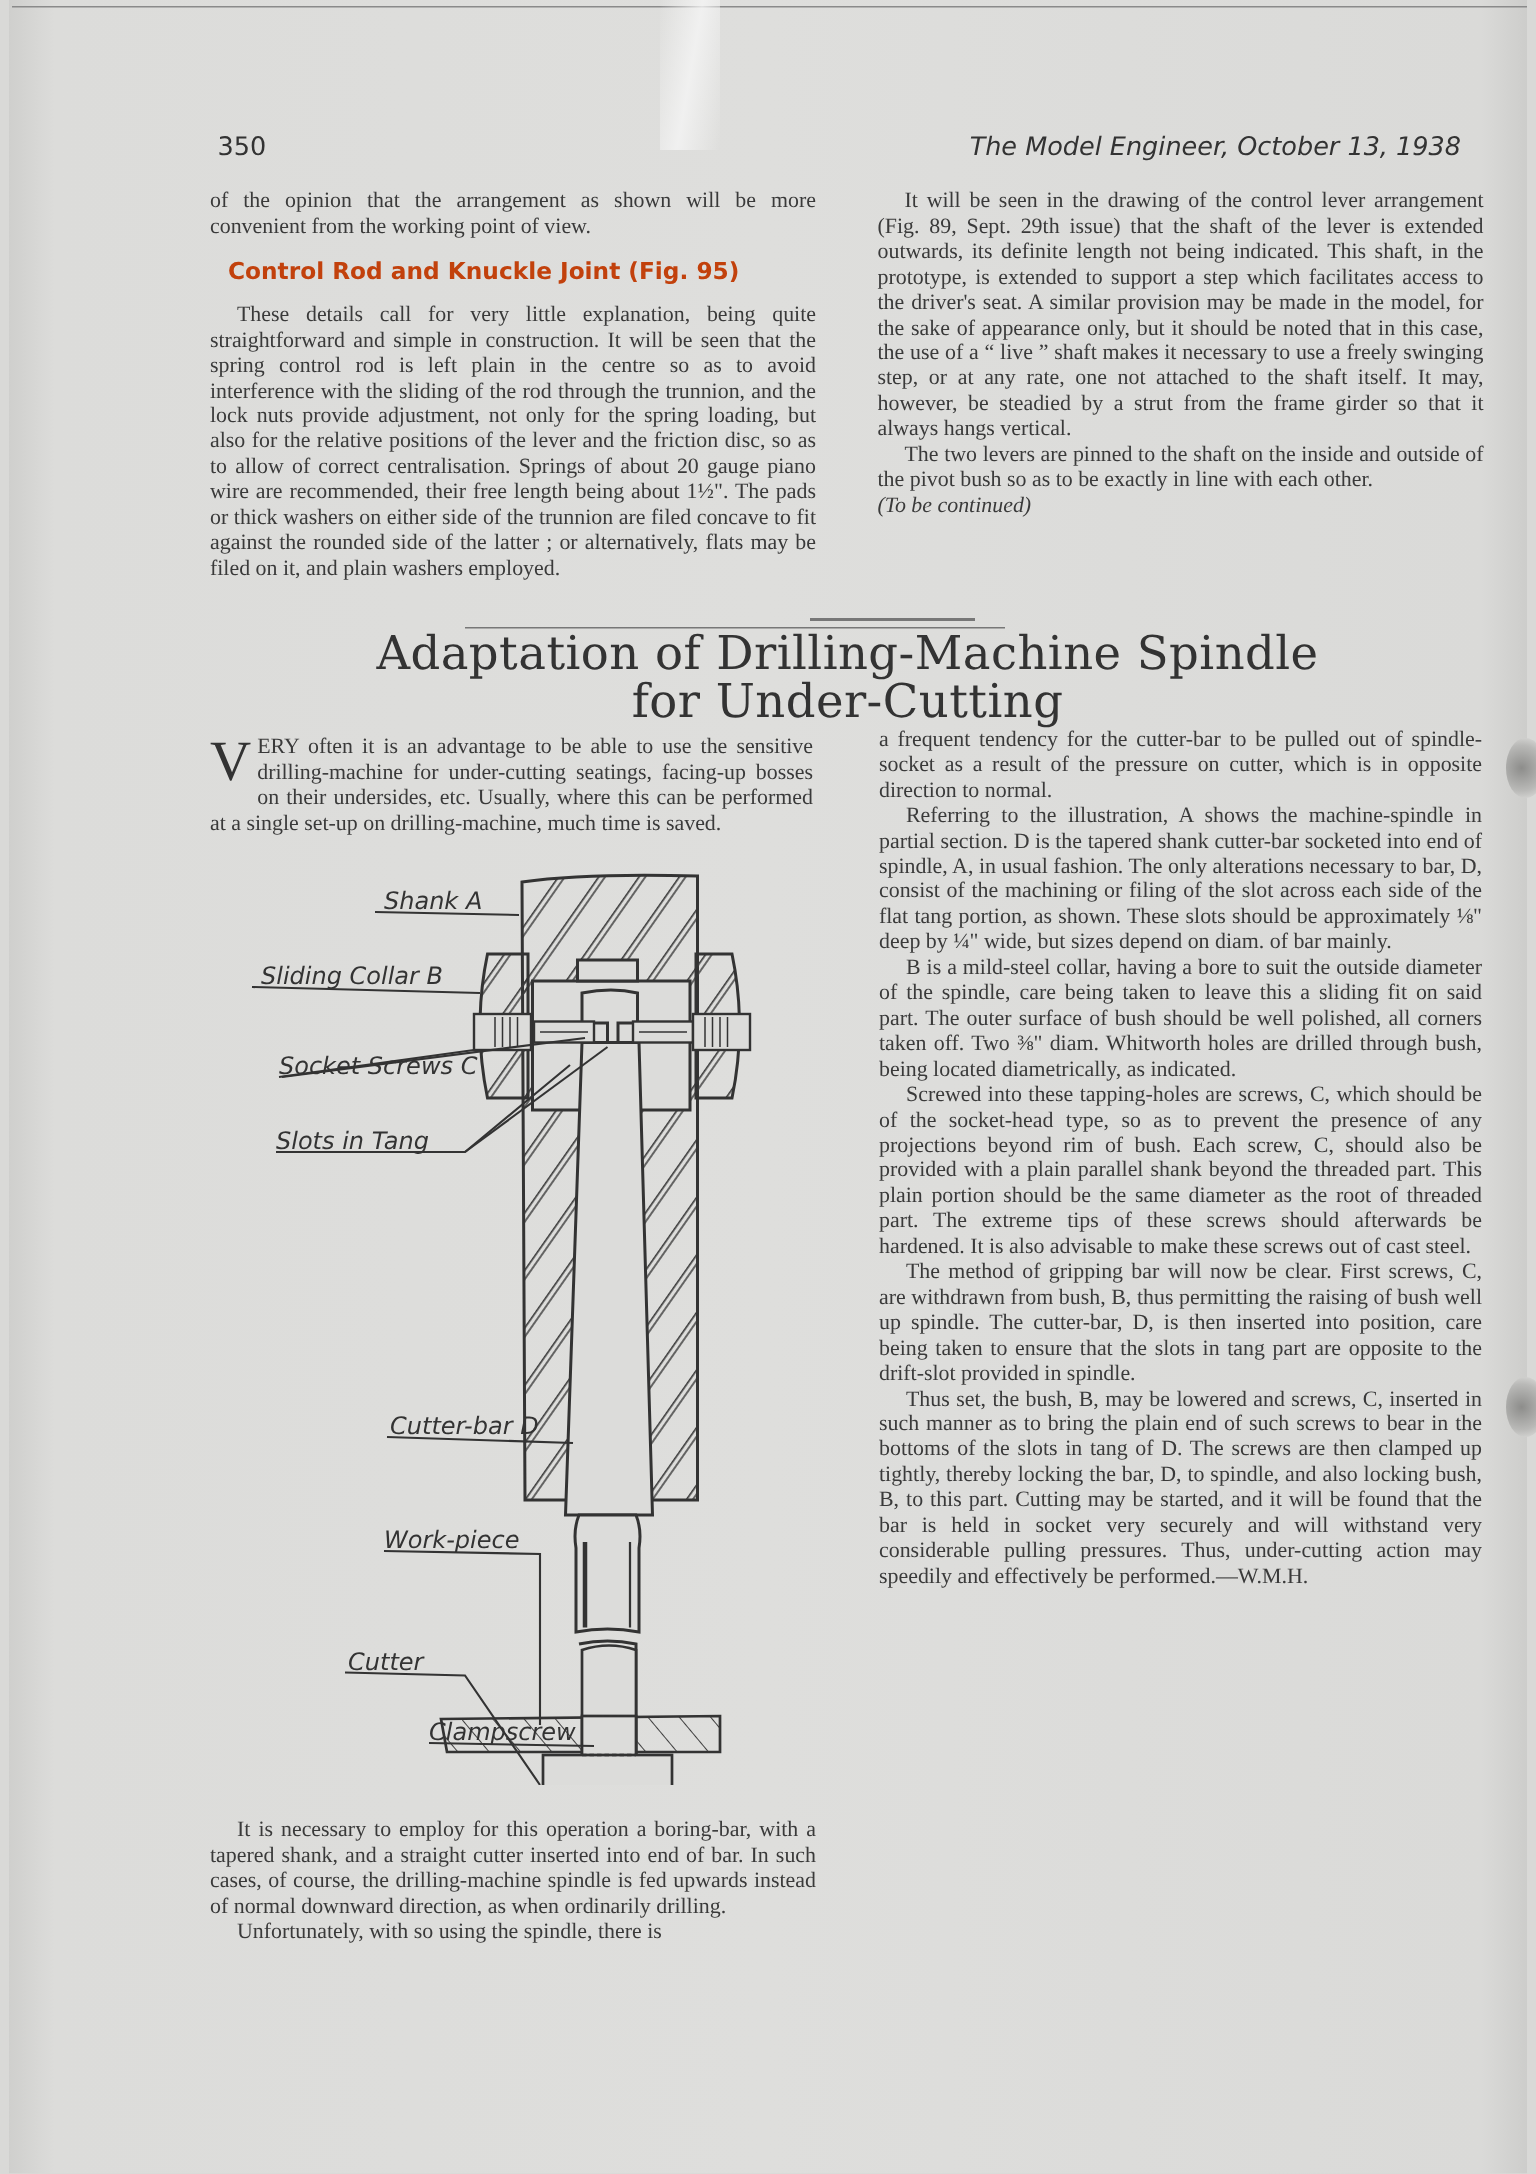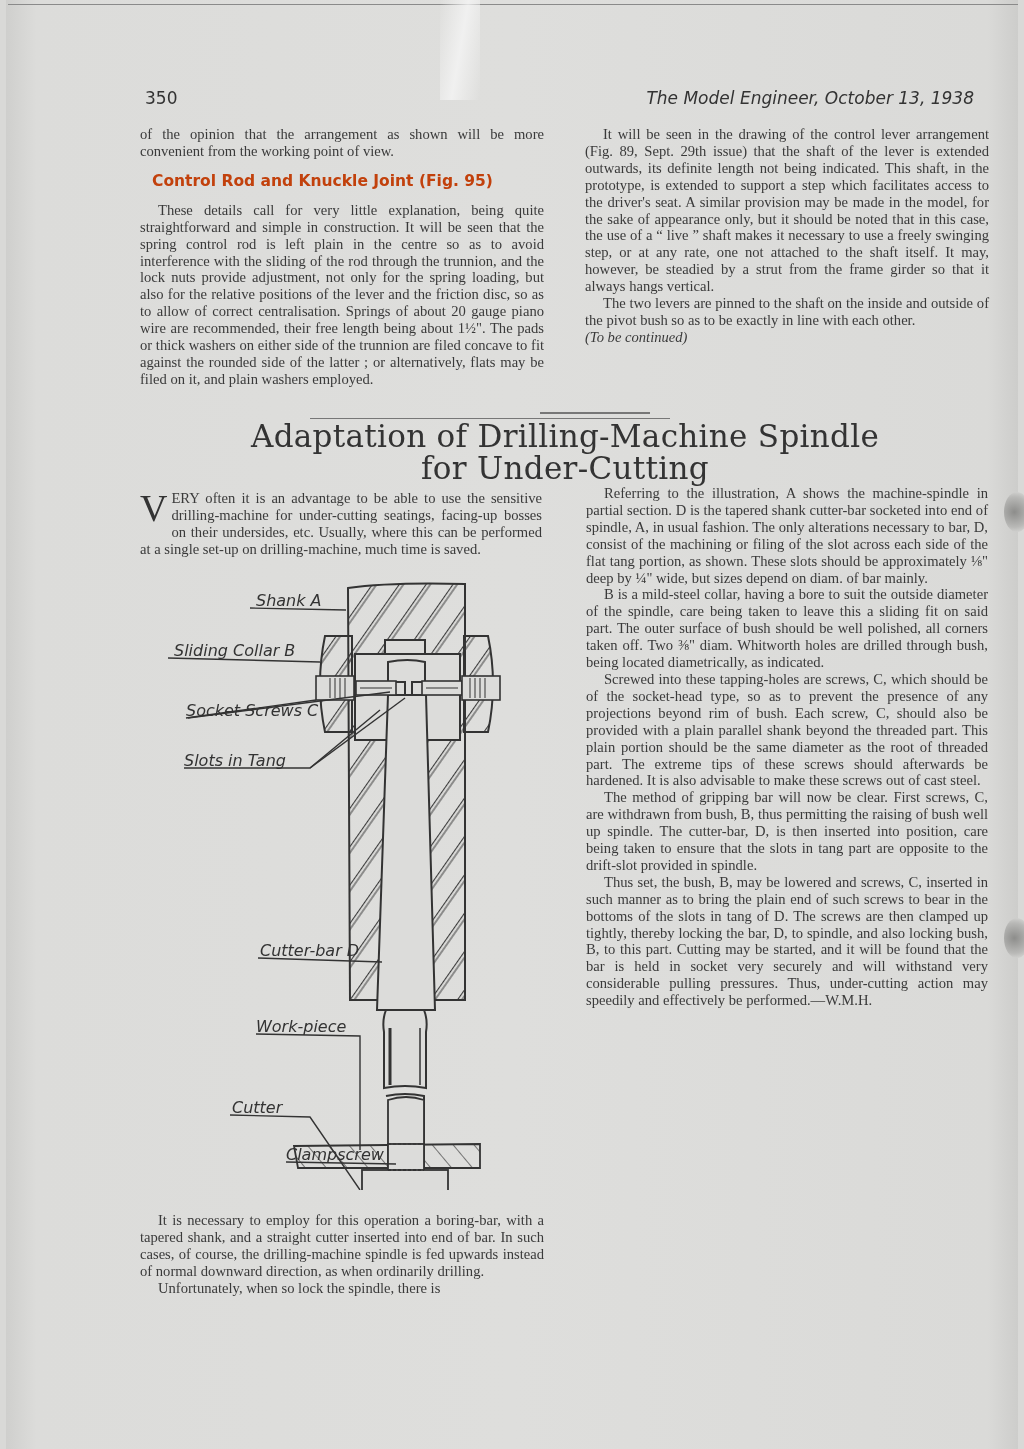--- a/index.html
+++ b/index.html
@@ -170,24 +170,25 @@
   <text class="lbl" x="26" y="136">Socket Screws C</text>
   <text class="lbl" x="24" y="186">Slots in Tang</text>
   <text class="lbl" x="100" y="376">Cutter-bar D</text>
   <text class="lbl" x="96" y="452">Work-piece</text>
   <text class="lbl" x="72" y="533">Cutter</text>
   <text class="lbl" x="126" y="580">Clampscrew</text>
 </svg>
 
 <div class="col" style="left:140px; top:1212px; width:404px;">
   <p class="ind">It is necessary to employ for this operation a boring-bar, with a tapered shank, and a straight cutter inserted into end of bar. In such cases, of course, the drilling-machine spindle is fed upwards instead of normal downward direction, as when ordinarily drilling.</p>
-  <p class="ind">Unfortunately, when so lock the spindle, there is</p>
+  <p class="ind">Unfortunately, with so using the spindle, there is</p>
 </div>
 
 <div class="col" style="left:586px; top:485px; width:402px;">
+  <p>a frequent tendency for the cutter-bar to be pulled out of spindle-socket as a result of the pressure on cutter, which is in opposite direction to normal.</p>
   <p class="ind">Referring to the illustration, A shows the machine-spindle in partial section. D is the tapered shank cutter-bar socketed into end of spindle, A, in usual fashion. The only alterations necessary to bar, D, consist of the machining or filing of the slot across each side of the flat tang portion, as shown. These slots should be approximately ⅛" deep by ¼" wide, but sizes depend on diam. of bar mainly.</p>
   <p class="ind">B is a mild-steel collar, having a bore to suit the outside diameter of the spindle, care being taken to leave this a sliding fit on said part. The outer surface of bush should be well polished, all corners taken off. Two ⅜" diam. Whitworth holes are drilled through bush, being located diametrically, as indicated.</p>
   <p class="ind">Screwed into these tapping-holes are screws, C, which should be of the socket-head type, so as to prevent the presence of any projections beyond rim of bush. Each screw, C, should also be provided with a plain parallel shank beyond the threaded part. This plain portion should be the same diameter as the root of threaded part. The extreme tips of these screws should afterwards be hardened. It is also advisable to make these screws out of cast steel.</p>
   <p class="ind">The method of gripping bar will now be clear. First screws, C, are withdrawn from bush, B, thus permitting the raising of bush well up spindle. The cutter-bar, D, is then inserted into position, care being taken to ensure that the slots in tang part are opposite to the drift-slot provided in spindle.</p>
   <p class="ind">Thus set, the bush, B, may be lowered and screws, C, inserted in such manner as to bring the plain end of such screws to bear in the bottoms of the slots in tang of D. The screws are then clamped up tightly, thereby locking the bar, D, to spindle, and also locking bush, B, to this part. Cutting may be started, and it will be found that the bar is held in socket very securely and will withstand very considerable pulling pressures. Thus, under-cutting action may speedily and effectively be performed.—W.M.H.</p>
 </div>
 
 <div class="punch" style="left:1004px; top:492px;"></div>
 <div class="punch" style="left:1004px; top:918px;"></div>
 

